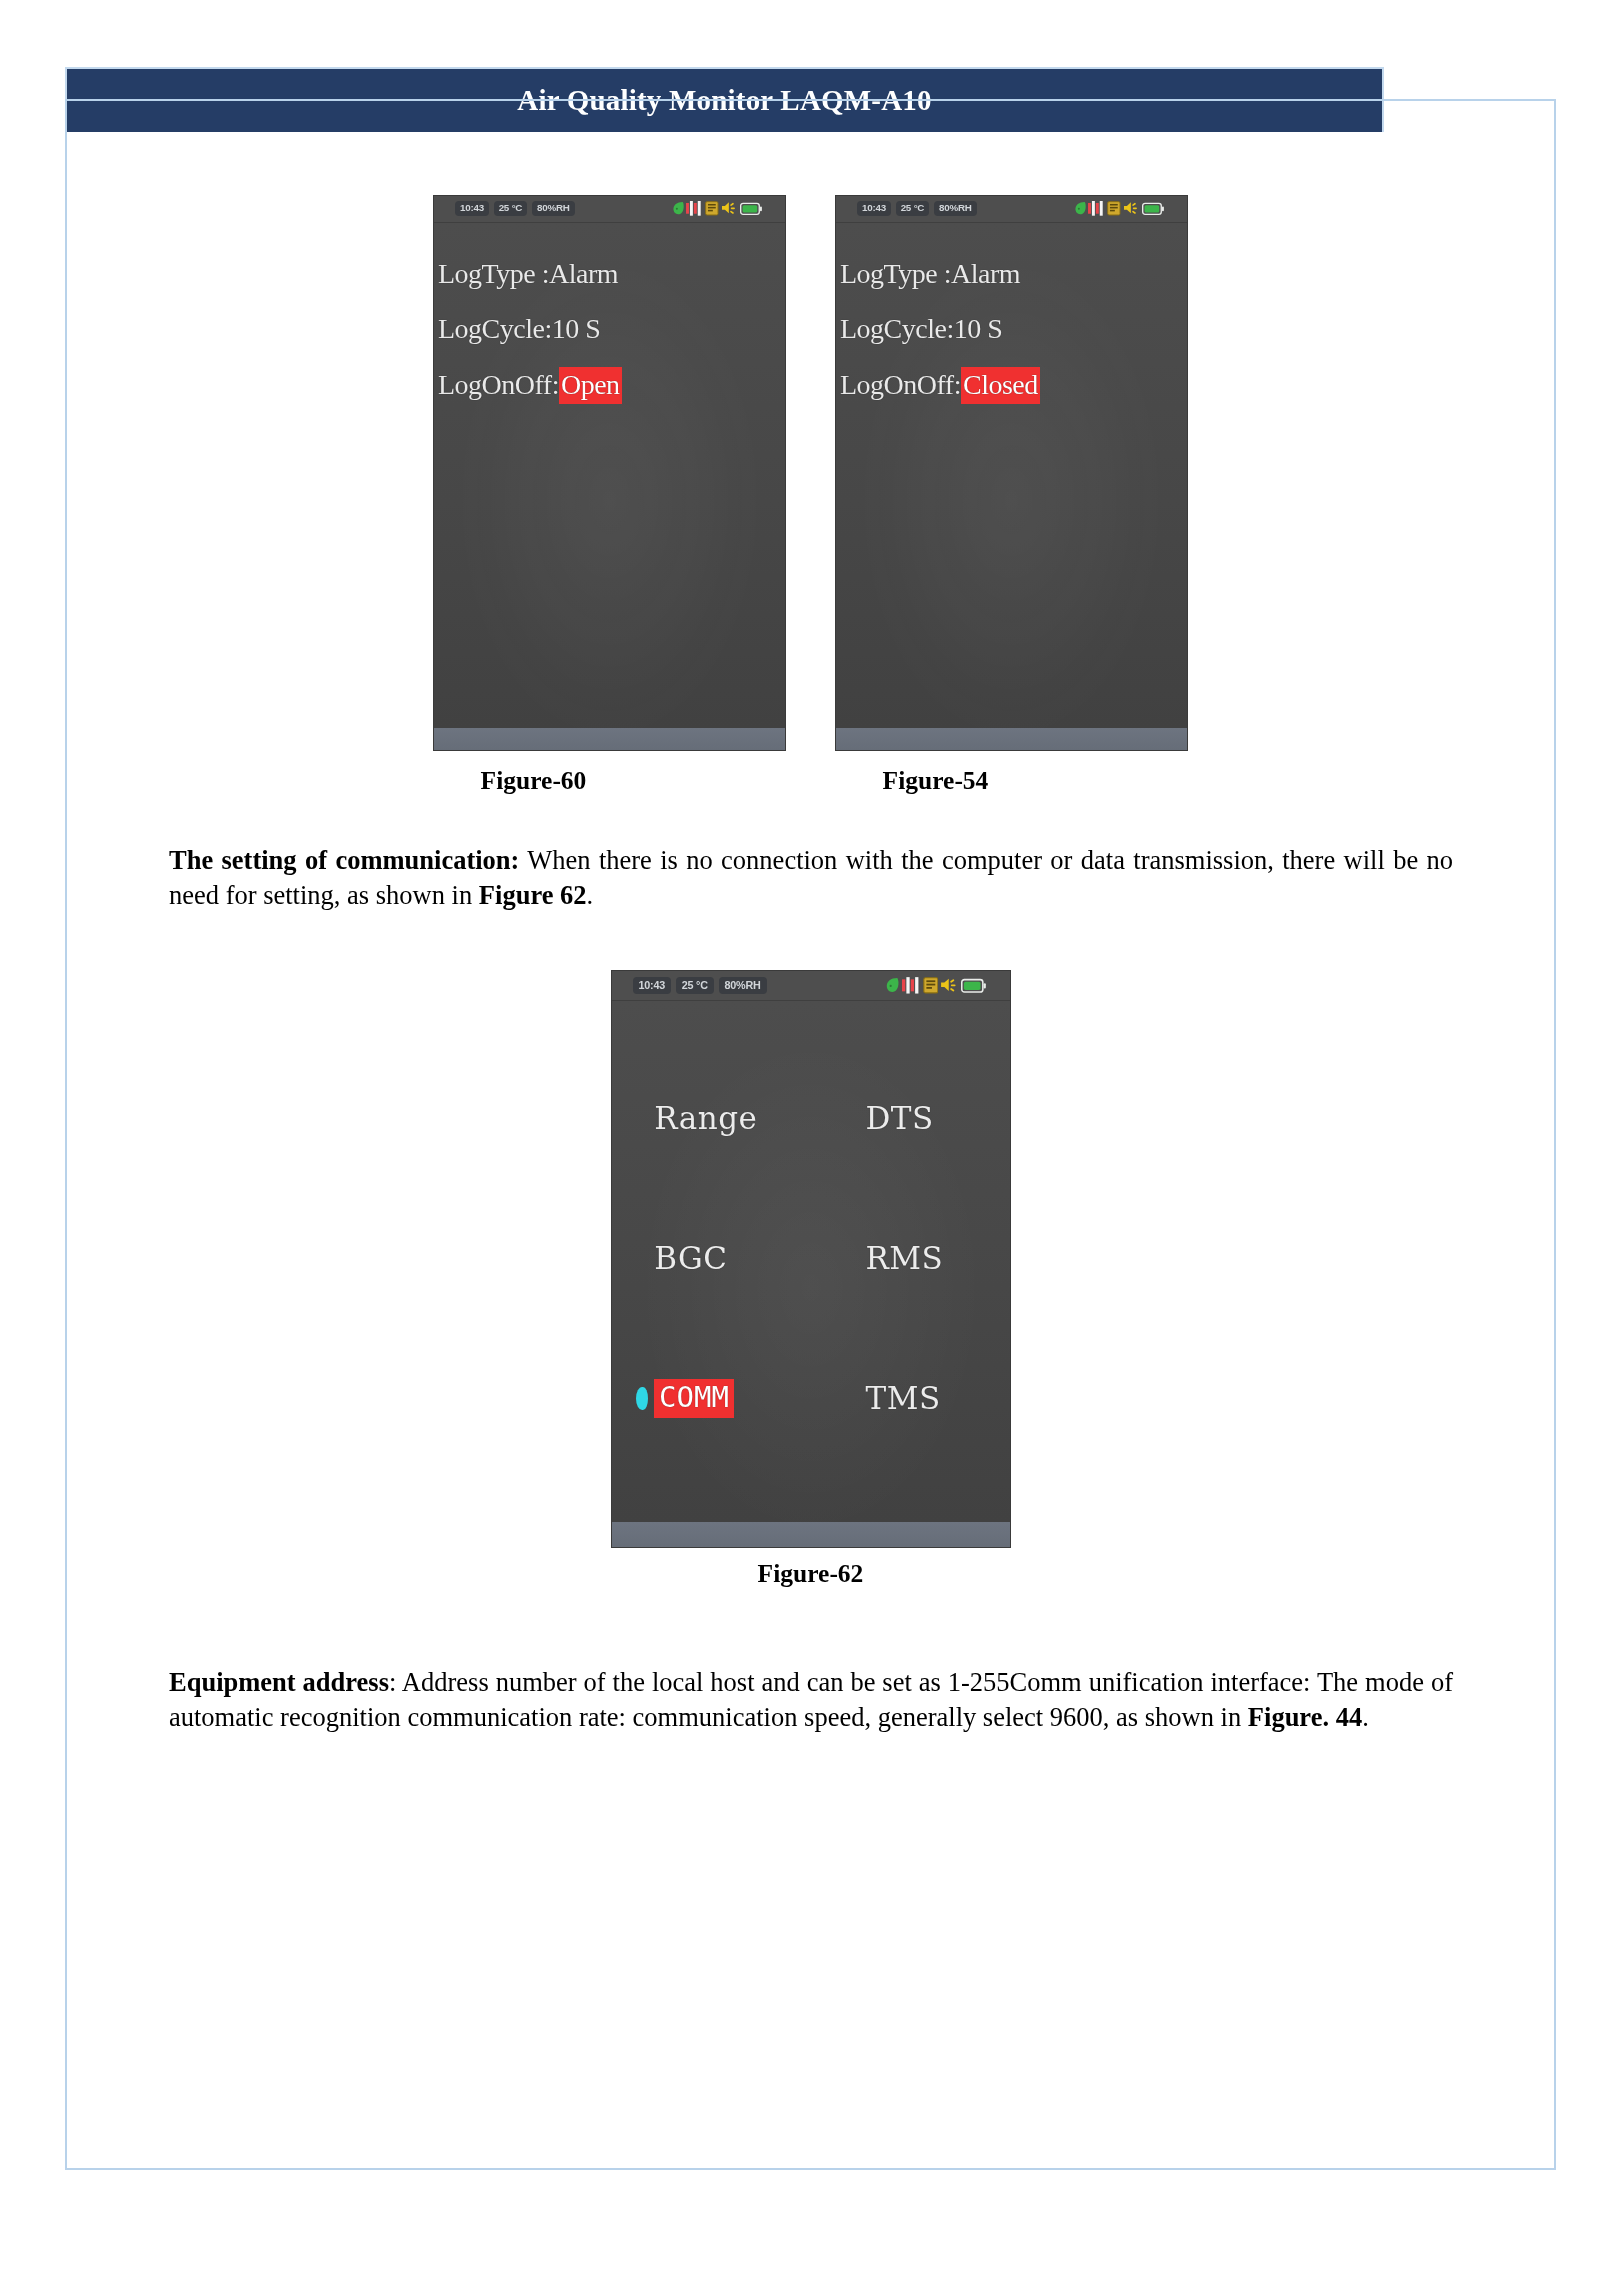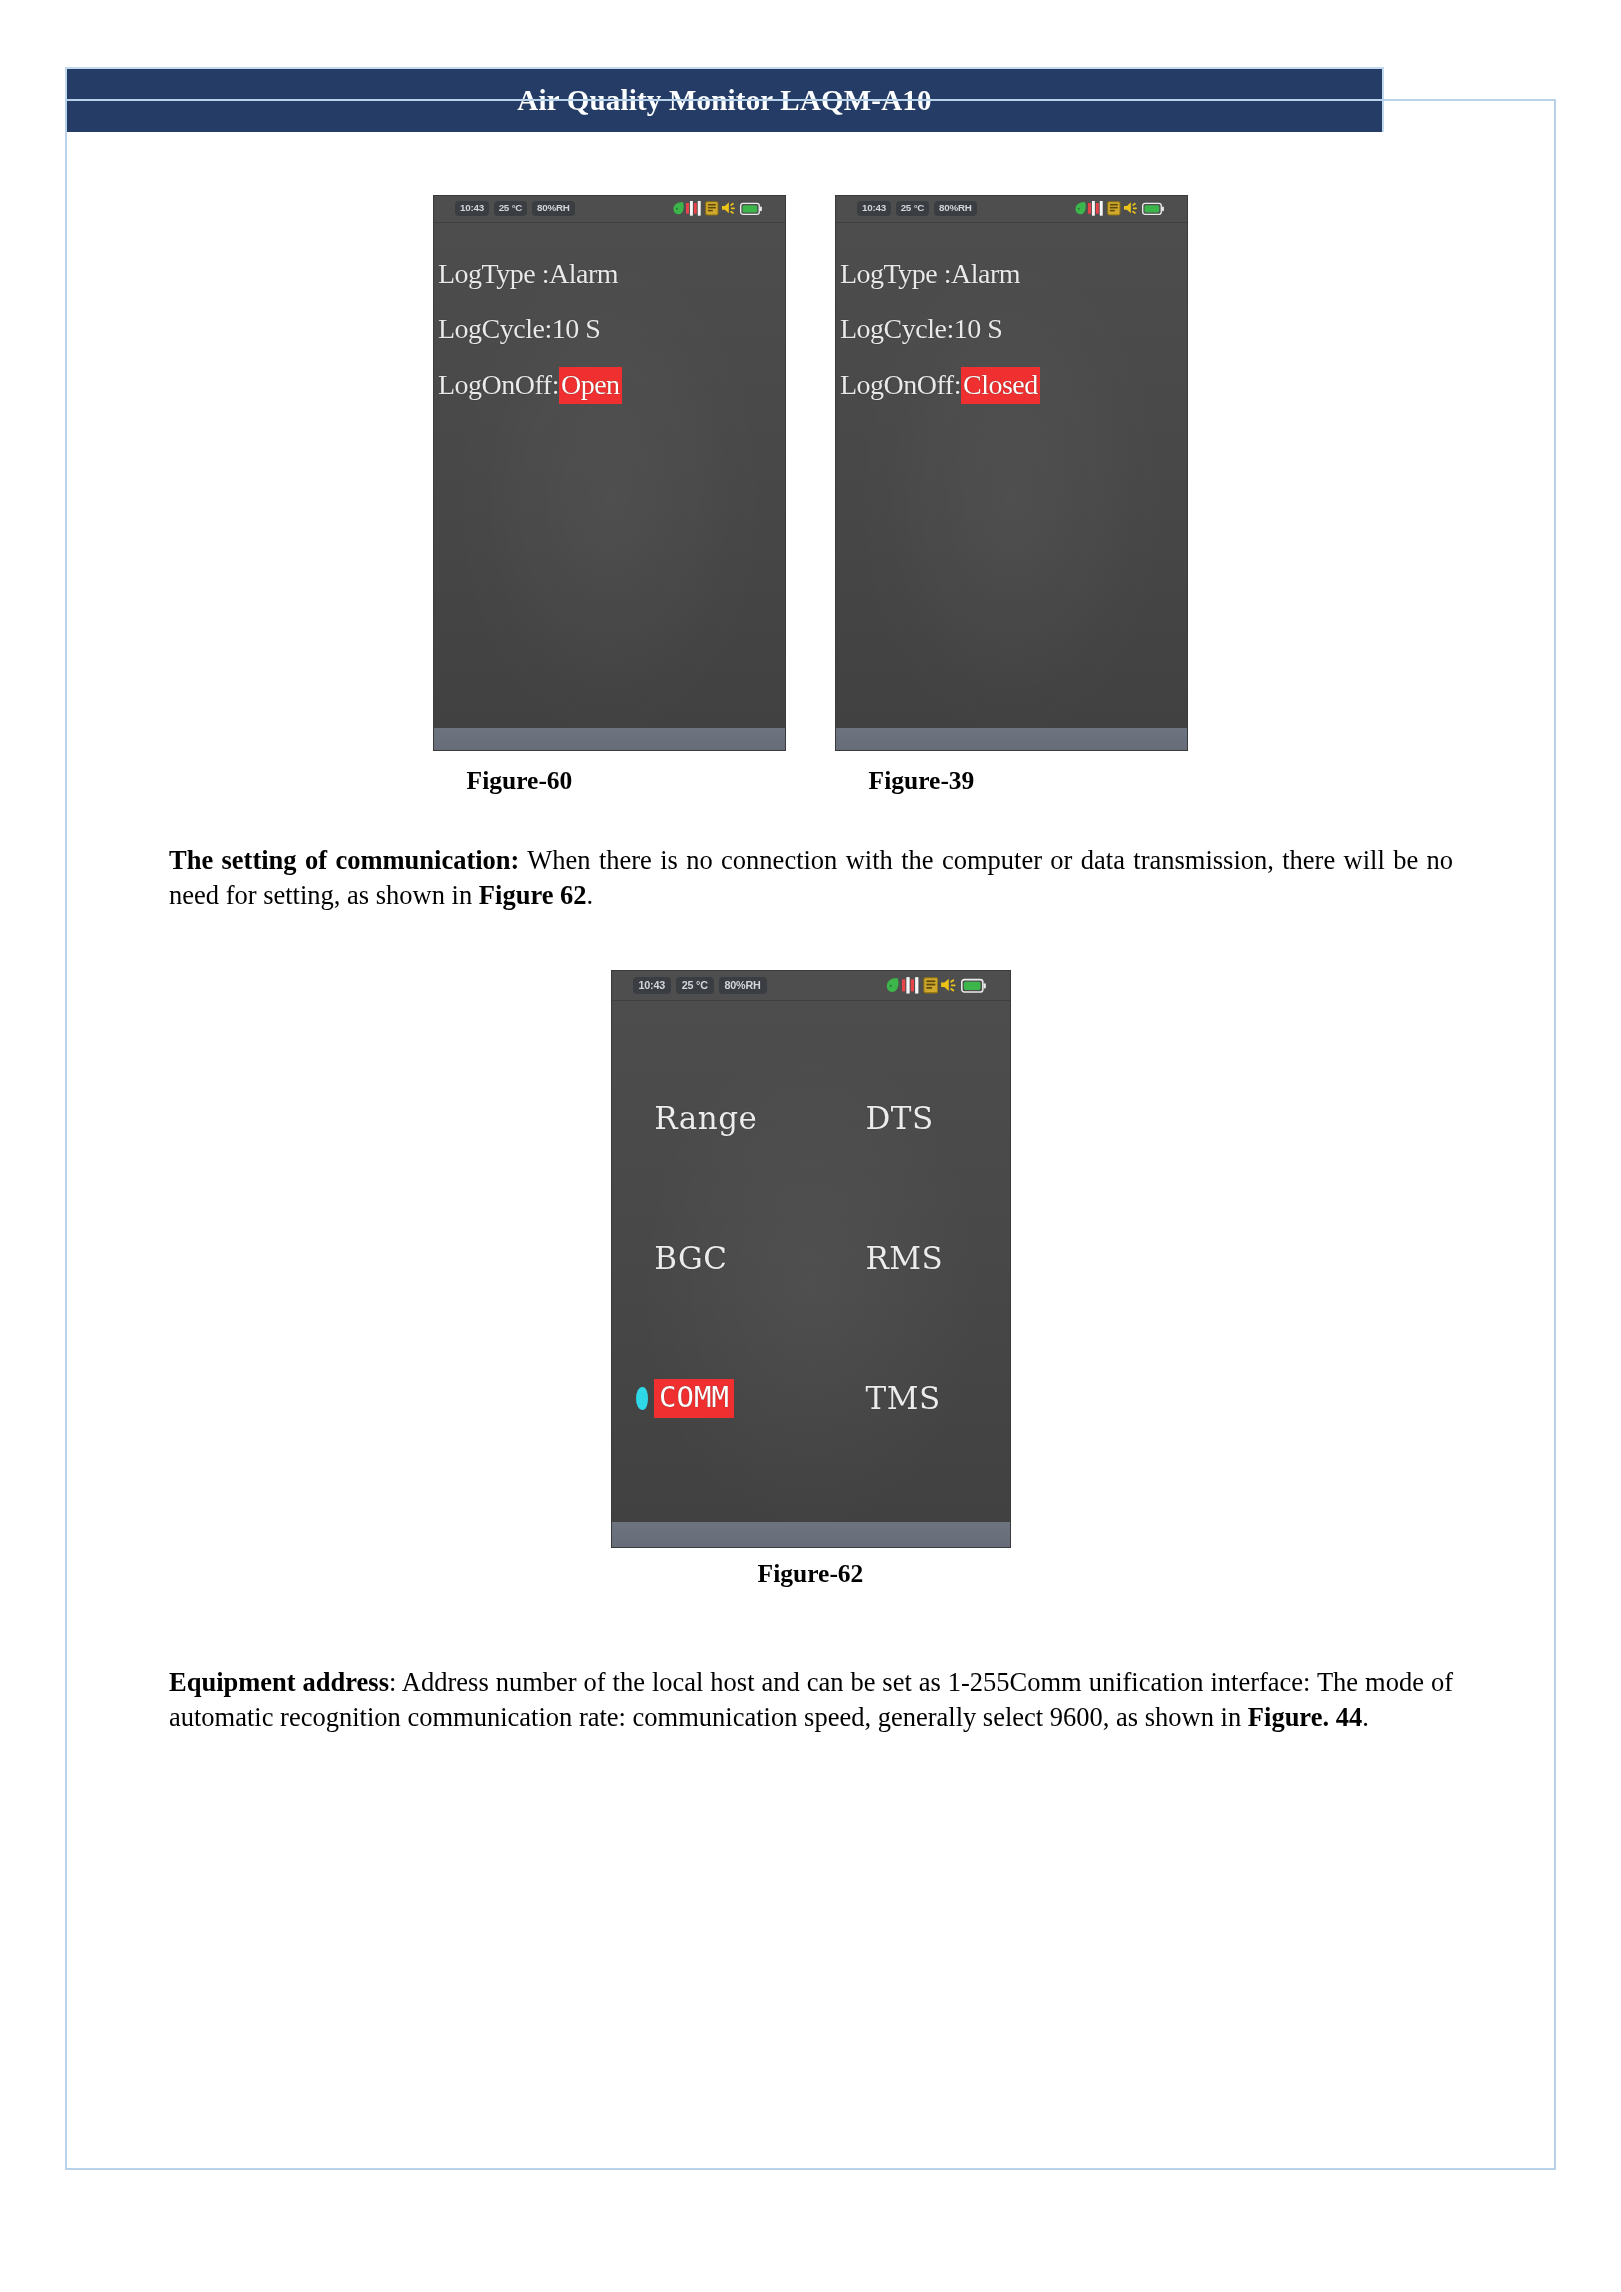--- a/index.html
+++ b/index.html
@@ -203,20 +203,21 @@
 
   
   .caption-row {
     position: absolute;
     top: 635px;
     left: 0;
     width: 1307px;
     display: flex;
     justify-content: center;
     gap: 51px;
+    padding-left: 14px;
   }
   .caption {
     width: 351px;
     text-align: center;
     font-family: "Liberation Serif", serif;
     font-weight: bold;
     font-size: 25.5px;
     color: #000000;
   }
   .caption-single {
@@ -353,21 +354,21 @@
           <div class="log-line"><span>LogCycle:</span><span>10 S</span></div>
           <div class="log-line"><span>LogOnOff:</span><span class="hl-red">Closed</span></div>
         </div>
         <div class="screen-foot"></div>
       </div>
     </div>
   </div>
 
   <div class="caption-row">
     <div class="caption">Figure-60</div>
-    <div class="caption">Figure-39</div>
+    <div class="caption">Figure-54</div>
   </div>
 
   <div class="para para-1"><b>The setting of communication:</b><span> When there is no connection with the computer or data transmission, there will be no need for setting, as shown in </span><b>Figure 62</b><span>.</span></div>
 
   <div class="screens-row" style="top:840px;">
     <div class="device menu">
       <div class="device-inner">
         <div class="statusbar">
           <span class="sb-badge">10:43</span>
           <span class="sb-badge">25 °C</span>

